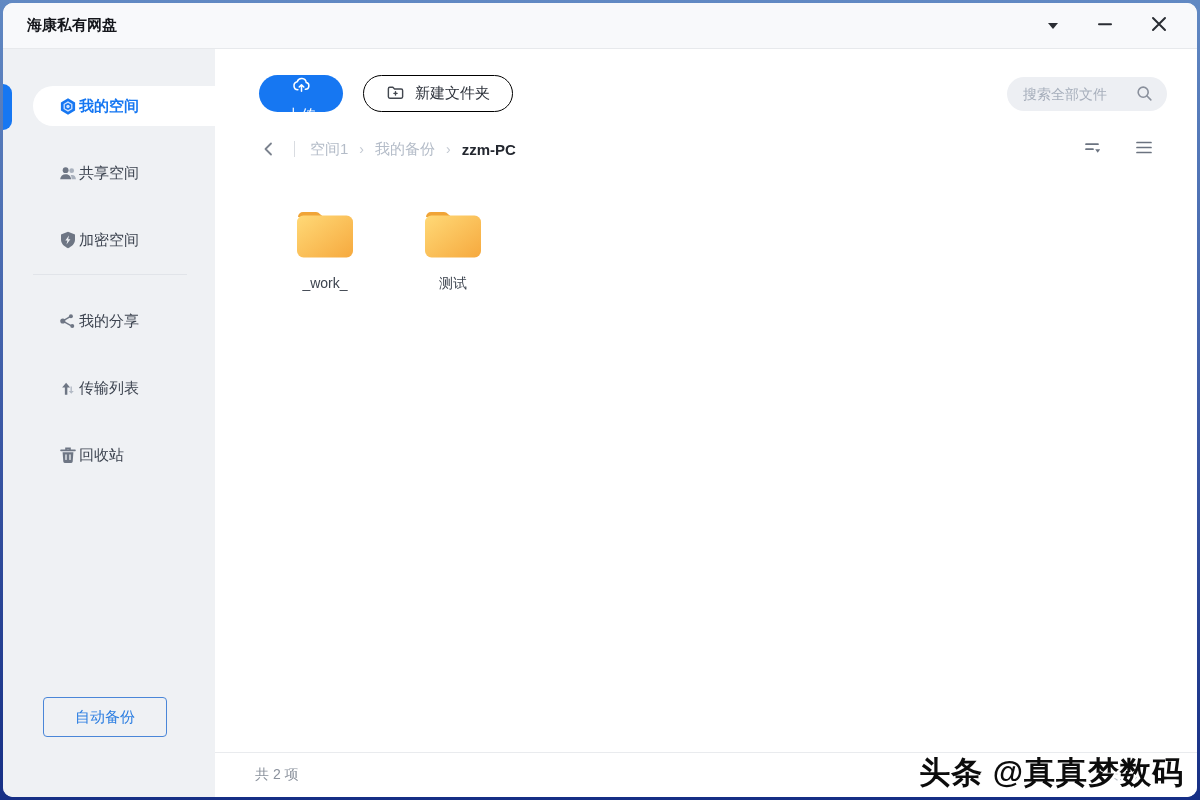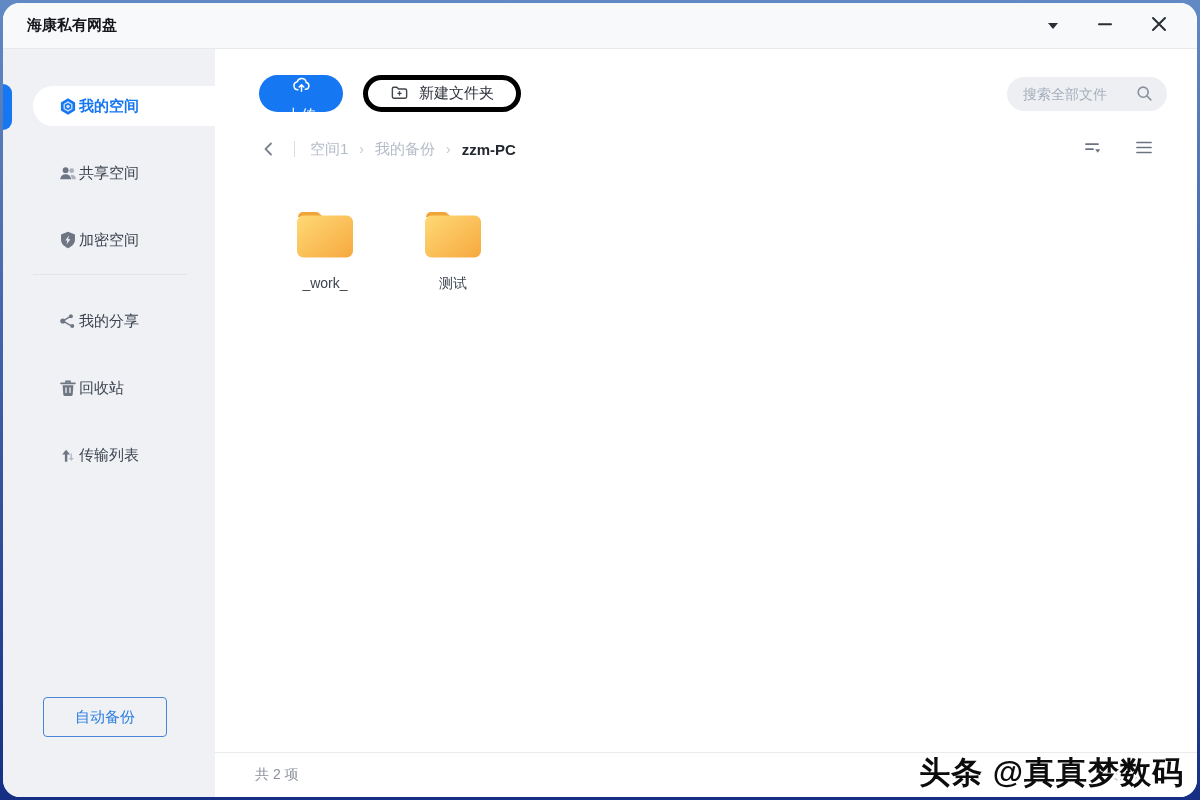--- a/index.html
+++ b/index.html
@@ -3,21 +3,21 @@
 <meta charset="utf-8">
 <style>
   * { margin: 0; padding: 0; box-sizing: border-box; }
   html, body { width: 1200px; height: 800px; overflow: hidden; }
   body {
     font-family: "Liberation Sans", "DejaVu Sans", sans-serif;
     background: linear-gradient(180deg, #6189c3 0%, #3a57a4 55%, #162f85 100%);
   }
   .window {
     position: absolute; inset: 3px;
-    background: #fff; border-radius: 17px; overflow: hidden;
+    background: #fff; border-radius: 10px; overflow: hidden;
     display: flex; flex-direction: column;
   }
   
   .titlebar {
     height: 46px; flex: 0 0 46px; background: #f8f9fb;
     border-bottom: 1px solid #e7e9ec;
     display: flex; align-items: center;
   }
   .titlebar .title { padding-left: 24px; font-size: 15px; font-weight: bold; color: #15171c; }
   .win-controls { margin-left: auto; display: flex; align-items: center; gap: 34px; padding-right: 28px; }
@@ -50,21 +50,21 @@
   
   .content { flex: 1; background: #fff; display: flex; flex-direction: column; position: relative; min-width: 0; }
   .toolbar { padding: 26px 30px 0 44px; display: flex; align-items: center; }
   .btn-upload {
     height: 37px; padding: 0 27px; border: none; border-radius: 19px;
     background: #1677f2; color: #fff; font-size: 15px; cursor: pointer;
     display: flex; align-items: center; gap: 9px; font-family: inherit; flex-direction: column;
   }
   .btn-newfolder {
     height: 37px; margin-left: 20px; padding: 0 22px;
-    border: 5px solid #000000; border-radius: 19px; background: #fff;
+    border: 1px solid #000000; border-radius: 19px; background: #fff;
     color: #2c313a; font-size: 15px; cursor: pointer;
     display: flex; align-items: center; gap: 10px; font-family: inherit;
   }
   .searchbox {
     margin-left: auto; width: 160px; height: 34px; border-radius: 17px;
     background: #edeff3; display: flex; align-items: center; padding: 0 14px 0 16px;
   }
   .searchbox input {
     flex: 1; min-width: 0; border: none; background: transparent; outline: none;
     font-size: 14px; color: #4a515c; font-family: inherit;
@@ -192,36 +192,36 @@
                 <path d="M4.6 8.6l6.8-4M4.6 9.4l8 4.4" stroke="#6e7684" stroke-width="1.4"></path>
                 <circle cx="4" cy="9" r="2.7" fill="#6e7684"></circle>
                 <circle cx="12.6" cy="4" r="2.1" fill="#6e7684"></circle>
                 <circle cx="14" cy="14.2" r="2.1" fill="#6e7684"></circle>
               </svg>
             </span>
     <span class="nav-label">我的分享</span>
   </div>
           <div class="nav-item">
     <span class="nav-icon">
+              <svg width="19" height="18" viewBox="0 0 19 18">
+                <path d="M6.2 16V8.6H3.3L7.5 3.4l4.2 5.2H8.8V16z" fill="#6e7684"></path>
+                <path d="M12.4 9.4v5h2.2l-2.9 3.4-2.9-3.4h2v-5z" fill="#b3bac5" transform="translate(2.2 -1.2) scale(.92)"></path>
+              </svg>
+            </span>
+    <span class="nav-label">传输列表</span>
+  </div>
+          <div class="nav-item">
+    <span class="nav-icon">
               <svg width="18" height="18" viewBox="0 0 18 18">
                 <path d="M2 4.4h14M7 4V2.4h4V4" fill="none" stroke="#6e7684" stroke-width="1.6" stroke-linecap="round"></path>
                 <path d="M3.6 6.2h10.8l-.7 9.4a1.4 1.4 0 01-1.4 1.3H5.7a1.4 1.4 0 01-1.4-1.3z" fill="#6e7684"></path>
                 <path d="M7 8.8v4.6M11 8.8v4.6" stroke="#eff1f4" stroke-width="1.3" stroke-linecap="round"></path>
               </svg>
             </span>
     <span class="nav-label">回收站</span>
-  </div>
-          <div class="nav-item">
-    <span class="nav-icon">
-              <svg width="19" height="18" viewBox="0 0 19 18">
-                <path d="M6.2 16V8.6H3.3L7.5 3.4l4.2 5.2H8.8V16z" fill="#6e7684"></path>
-                <path d="M12.4 9.4v5h2.2l-2.9 3.4-2.9-3.4h2v-5z" fill="#b3bac5" transform="translate(2.2 -1.2) scale(.92)"></path>
-              </svg>
-            </span>
-    <span class="nav-label">传输列表</span>
   </div>
         </div>
       <button class="backup-btn">自动备份</button>
     </nav>
 
     <section class="content">
 
       <div class="toolbar">
         <button class="btn-upload">
           <span>

